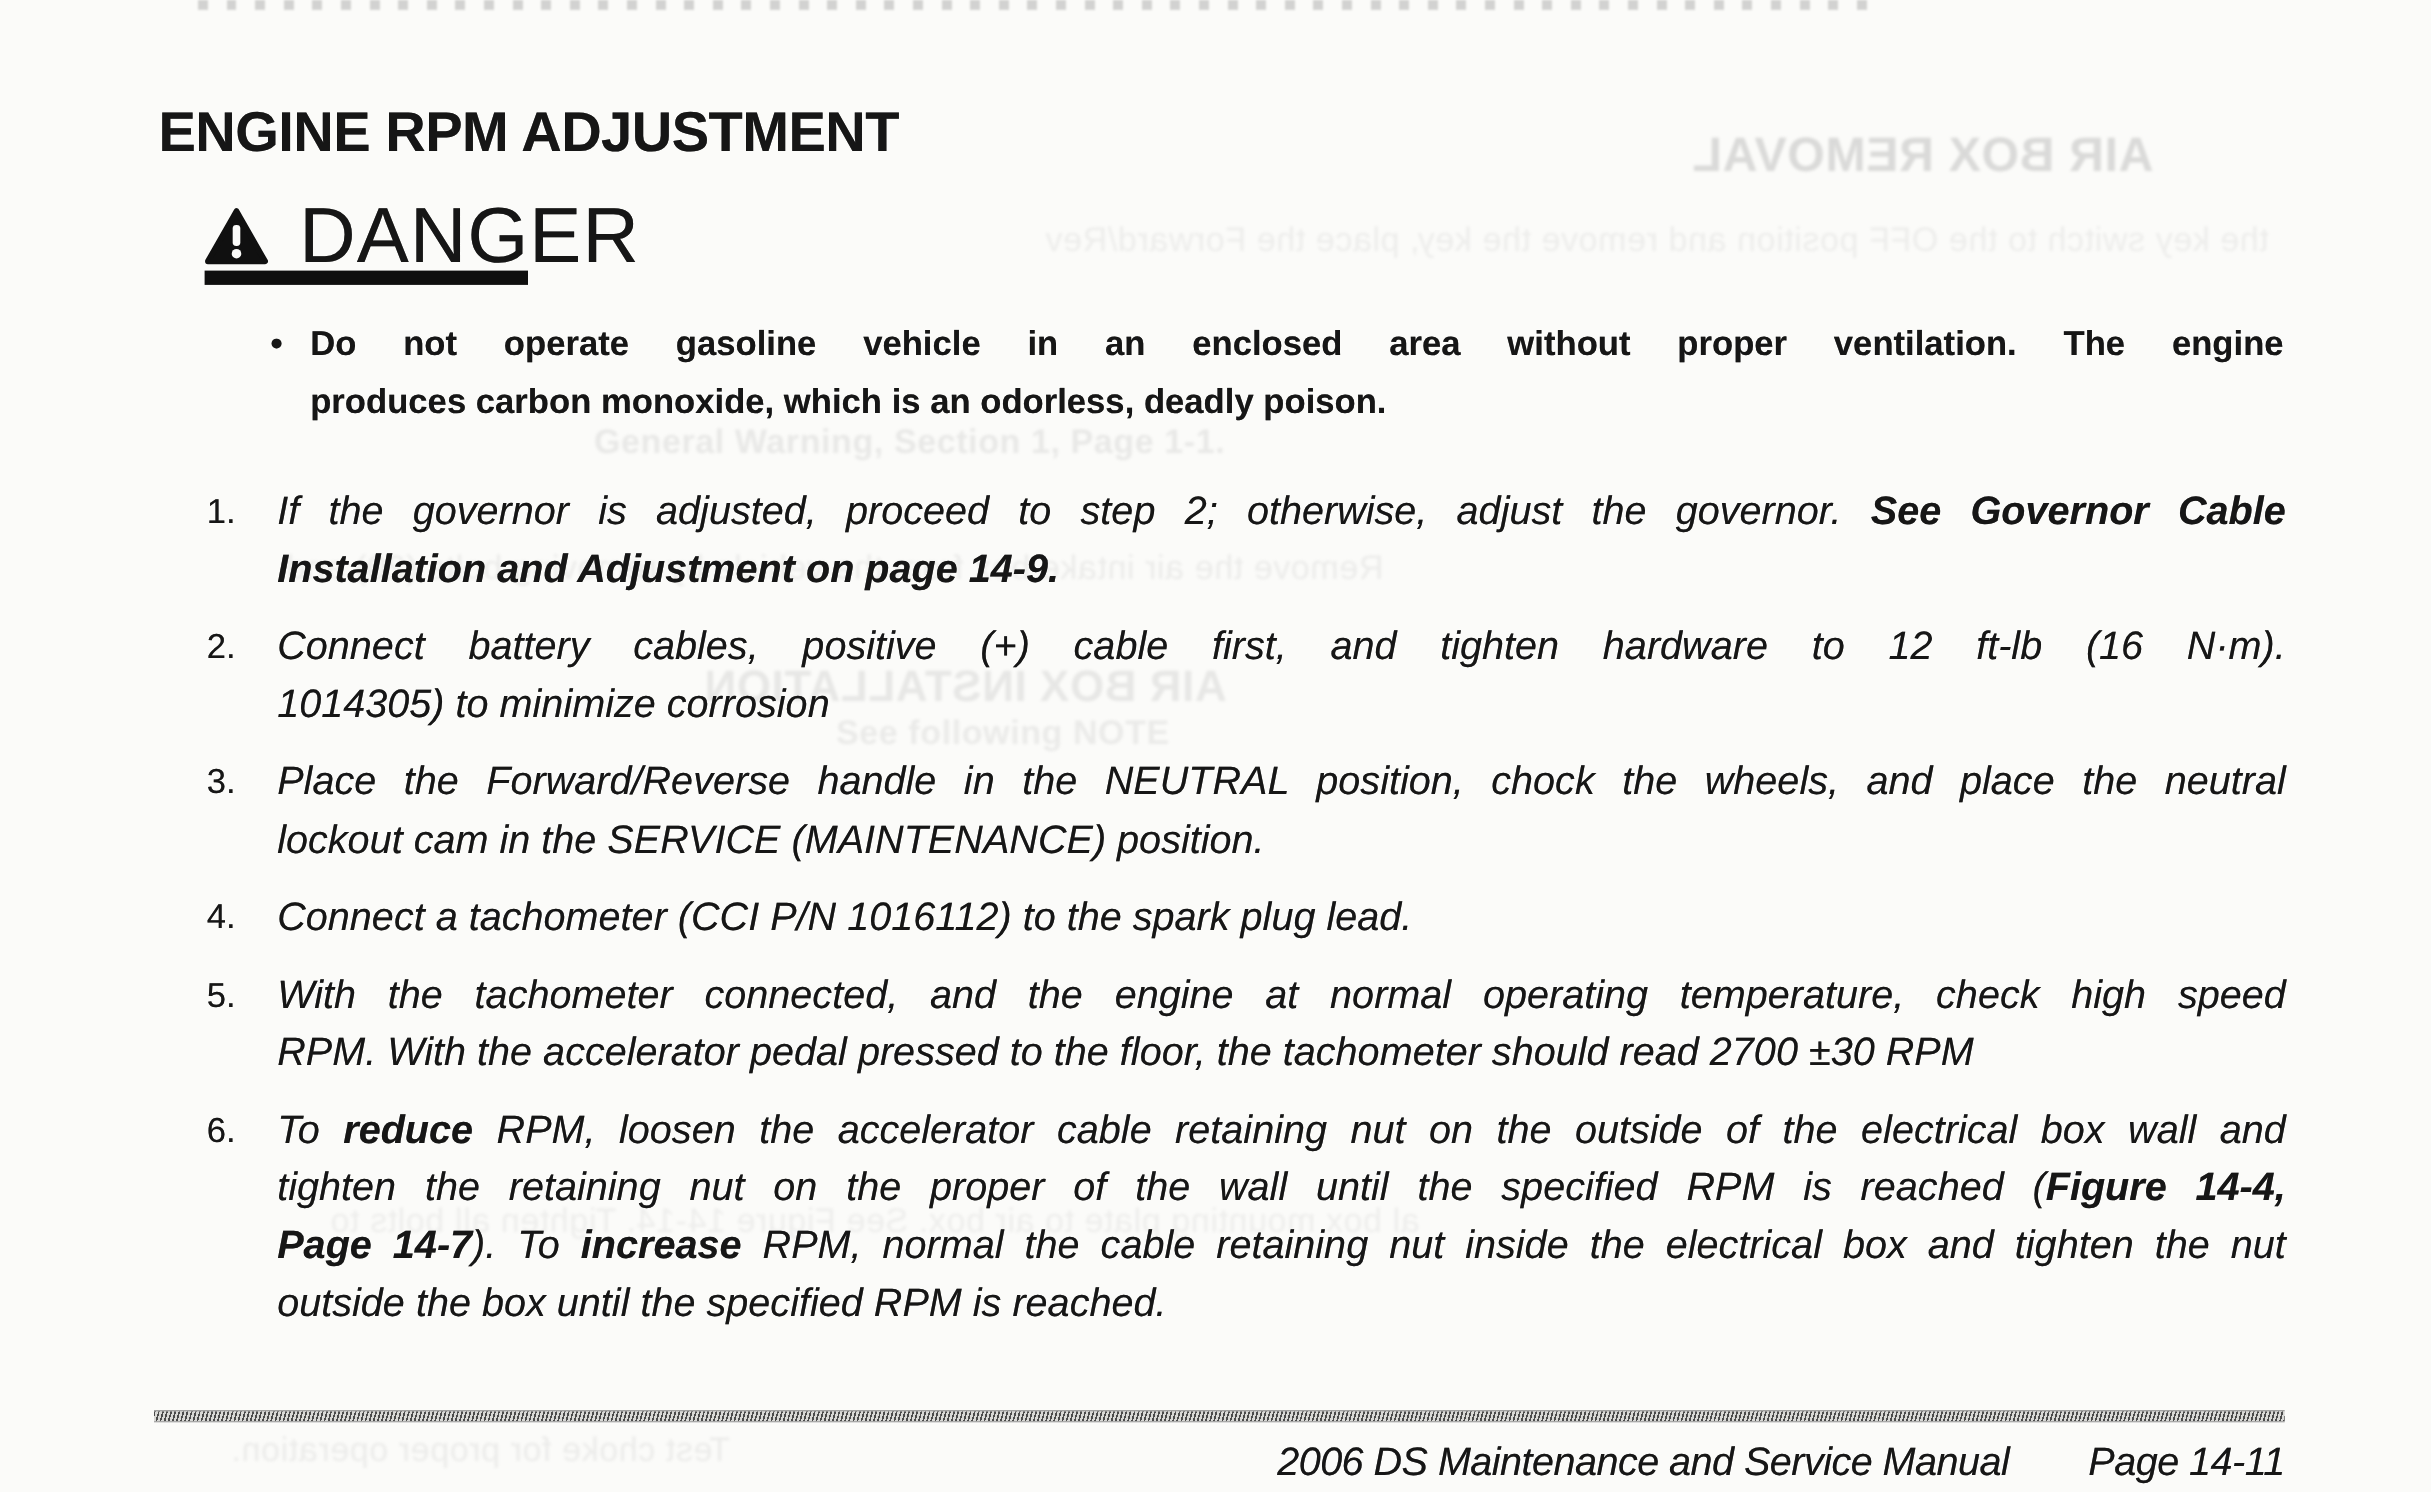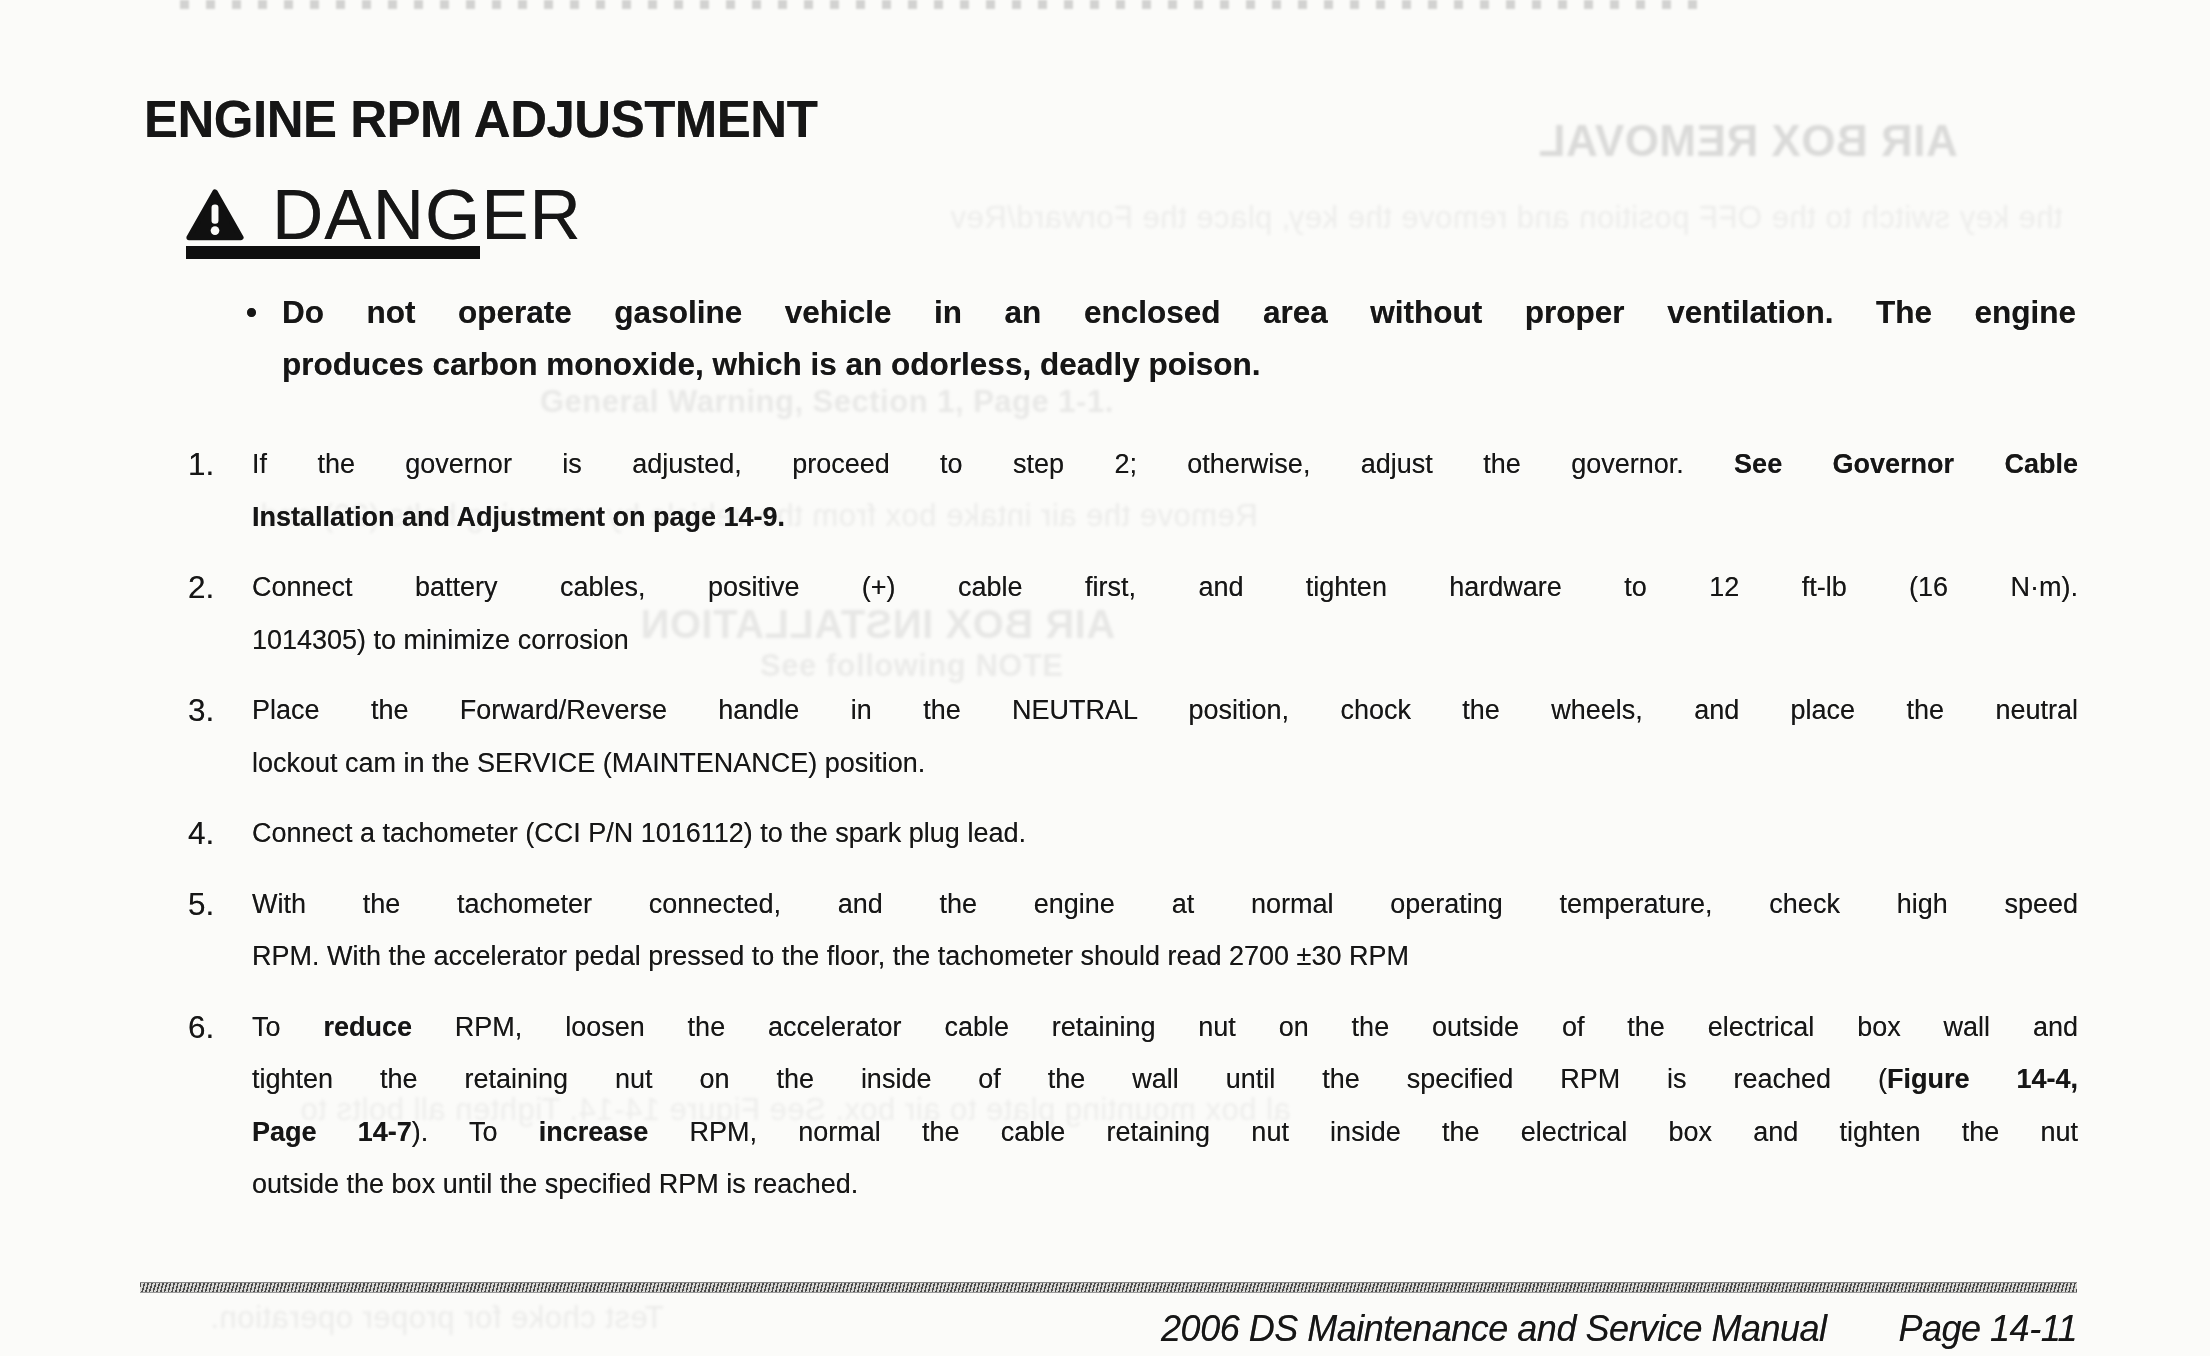--- a/index.html
+++ b/index.html
@@ -40,21 +40,21 @@
     position:absolute; left:246px; top:286px; width:1830px; z-index:1;
     display:flex; font-size:31.5px; line-height:52px; font-weight:700;
   }
   .danger-bullet .marker { width:36px; flex:none; }
   .danger-bullet .btext { flex:1; }
 
   
   .steps { position:absolute; left:188px; top:438px; width:1890px; z-index:1; }
   .step { display:flex; margin-bottom:18px; }
   .step-num { width:64px; flex:none; font-size:31.5px; line-height:52.5px; }
-  .step-text { flex:1; font-size:27px; line-height:52.5px; }
+  .step-text { flex:1; font-size:36px; line-height:52.5px;font-style:italic; }
   .line { text-align:justify; }
   .line.j { text-align-last:justify; }
   .bseg { font-weight:700; }
 
   
   .footer-rule {
     position:absolute; left:140px; top:1282px; width:1937px; height:9px; z-index:1;
     background:repeating-linear-gradient(105deg, #4b4b4b 0 1.5px, #d9d9d6 1.5px 3.6px);
     border-top:1px solid #8a8a8a; border-bottom:1px solid #9a9a9a;
   }
@@ -131,21 +131,21 @@
       <div class="step-num">5.</div>
       <div class="step-text">
         <div class="line j"><span>With the tachometer connected, and the engine at normal operating temperature, check high speed</span></div>
         <div class="line"><span>RPM. With the accelerator pedal pressed to the floor, the tachometer should read 2700 ±30 RPM</span></div>
       </div>
     </div>
     <div class="step">
       <div class="step-num">6.</div>
       <div class="step-text">
         <div class="line j"><span>To </span><span class="bseg">reduce</span><span> RPM, loosen the accelerator cable retaining nut on the outside of the electrical box wall and</span></div>
-        <div class="line j"><span>tighten the retaining nut on the inside of the wall until the specified RPM is reached (</span><span class="bseg">Figure 14-4,</span></div>
+        <div class="line j"><span>tighten the retaining nut on the proper of the wall until the specified RPM is reached (</span><span class="bseg">Figure 14-4,</span></div>
         <div class="line j"><span class="bseg">Page 14-7</span><span>). To </span><span class="bseg">increase</span><span> RPM, normal the cable retaining nut inside the electrical box and tighten the nut</span></div>
         <div class="line"><span>outside the box until the specified RPM is reached.</span></div>
       </div>
     </div>
   </div>
 
 <div class="footer-rule"></div>
 <div class="footer-text ink">
   <span>2006 DS Maintenance and Service Manual</span>
   <span>Page 14-11</span>

